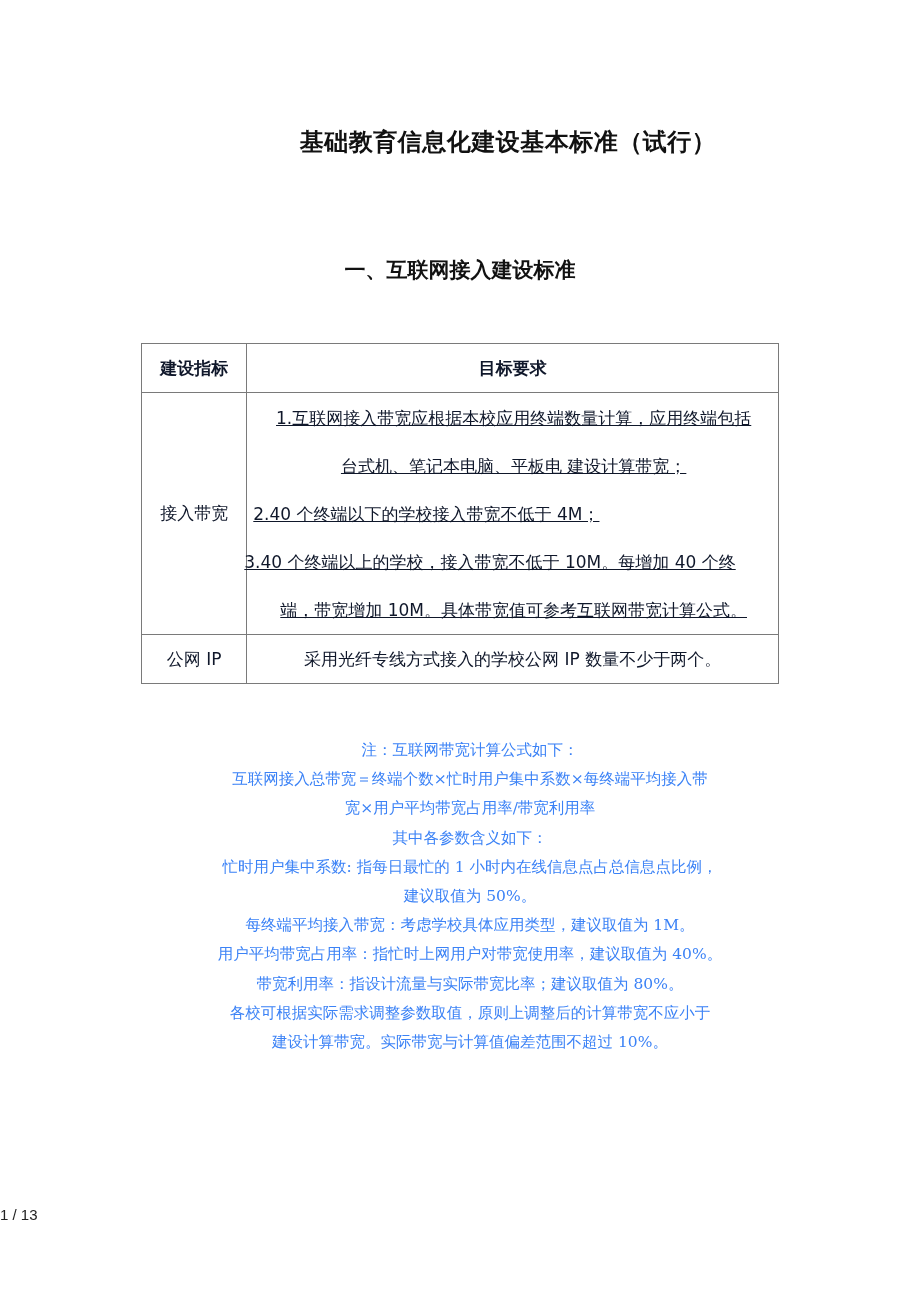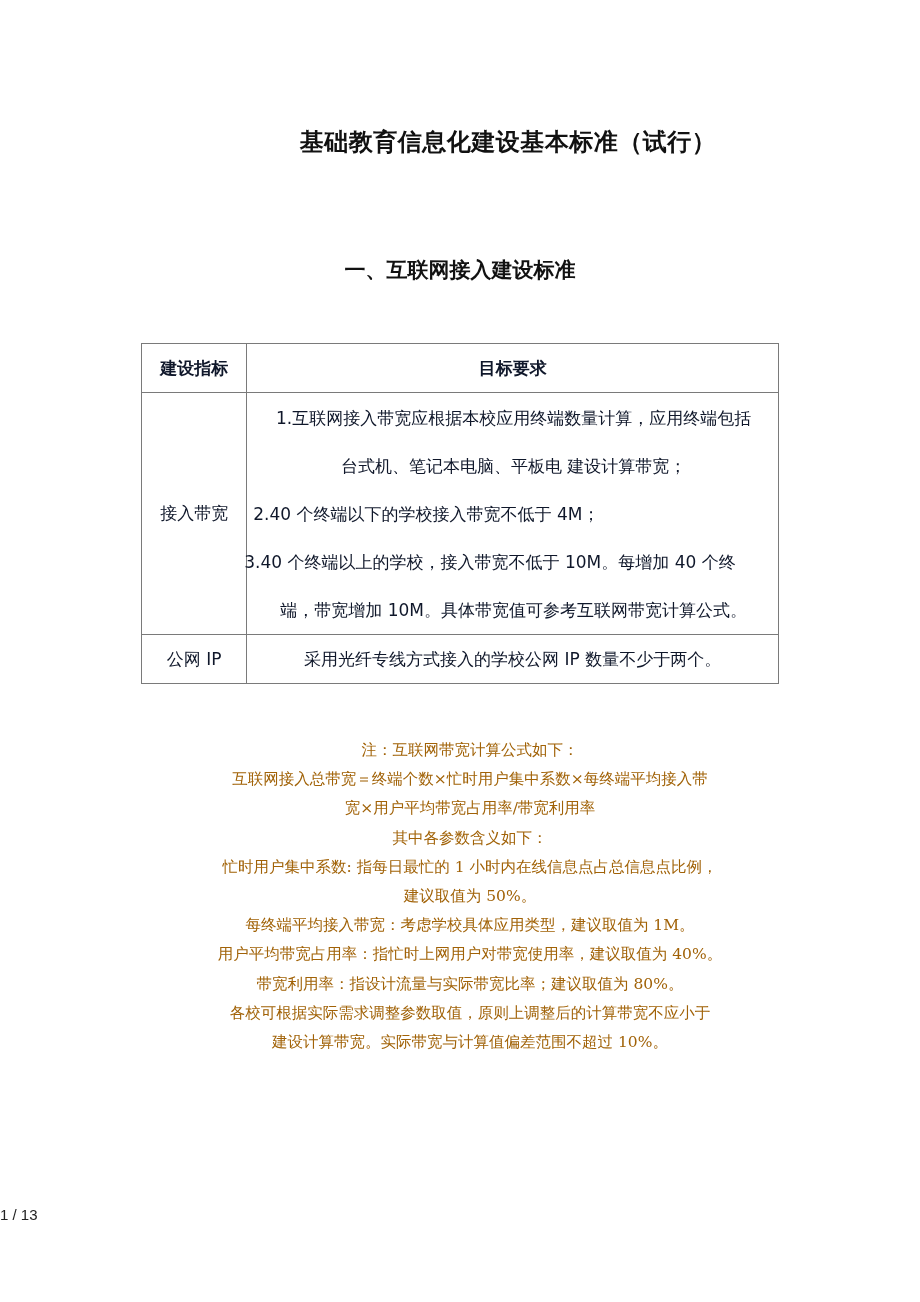--- a/index.html
+++ b/index.html
@@ -59,34 +59,35 @@
       height: 48px;
     }
     .col-1 { width: 105px; }
     .col-2 { width: 531px; }
     .row-bandwidth td { height: 241px; }
     .row-method td { height: 48px; }
     .row-ip td { height: 48px; }
     .req-lines {
       padding: 0 4px 0 6px;
       line-height: 48px;
+      text-decoration: underline;
     }
     .req-line { white-space: nowrap; }
     .req-line.left { text-align: left; }
     .req-line.center { text-align: center; }
     .req-line.bleed { margin-left: -9px; text-align: left; }
     .notes {
       position: absolute;
       left: 160px;
       top: 736px;
       width: 620px;
       font-family: "DejaVu Serif", "Liberation Serif", serif;
       font-size: 15.5px;
       line-height: 29.2px;
-      color: #a16207;
+      color: #3b82f6;
     }
     .note-line {
       white-space: nowrap;
       text-align: center;
     }
     .page-number {
       position: absolute;
       left: 0;
       top: 1206px;
       width: 744px;

